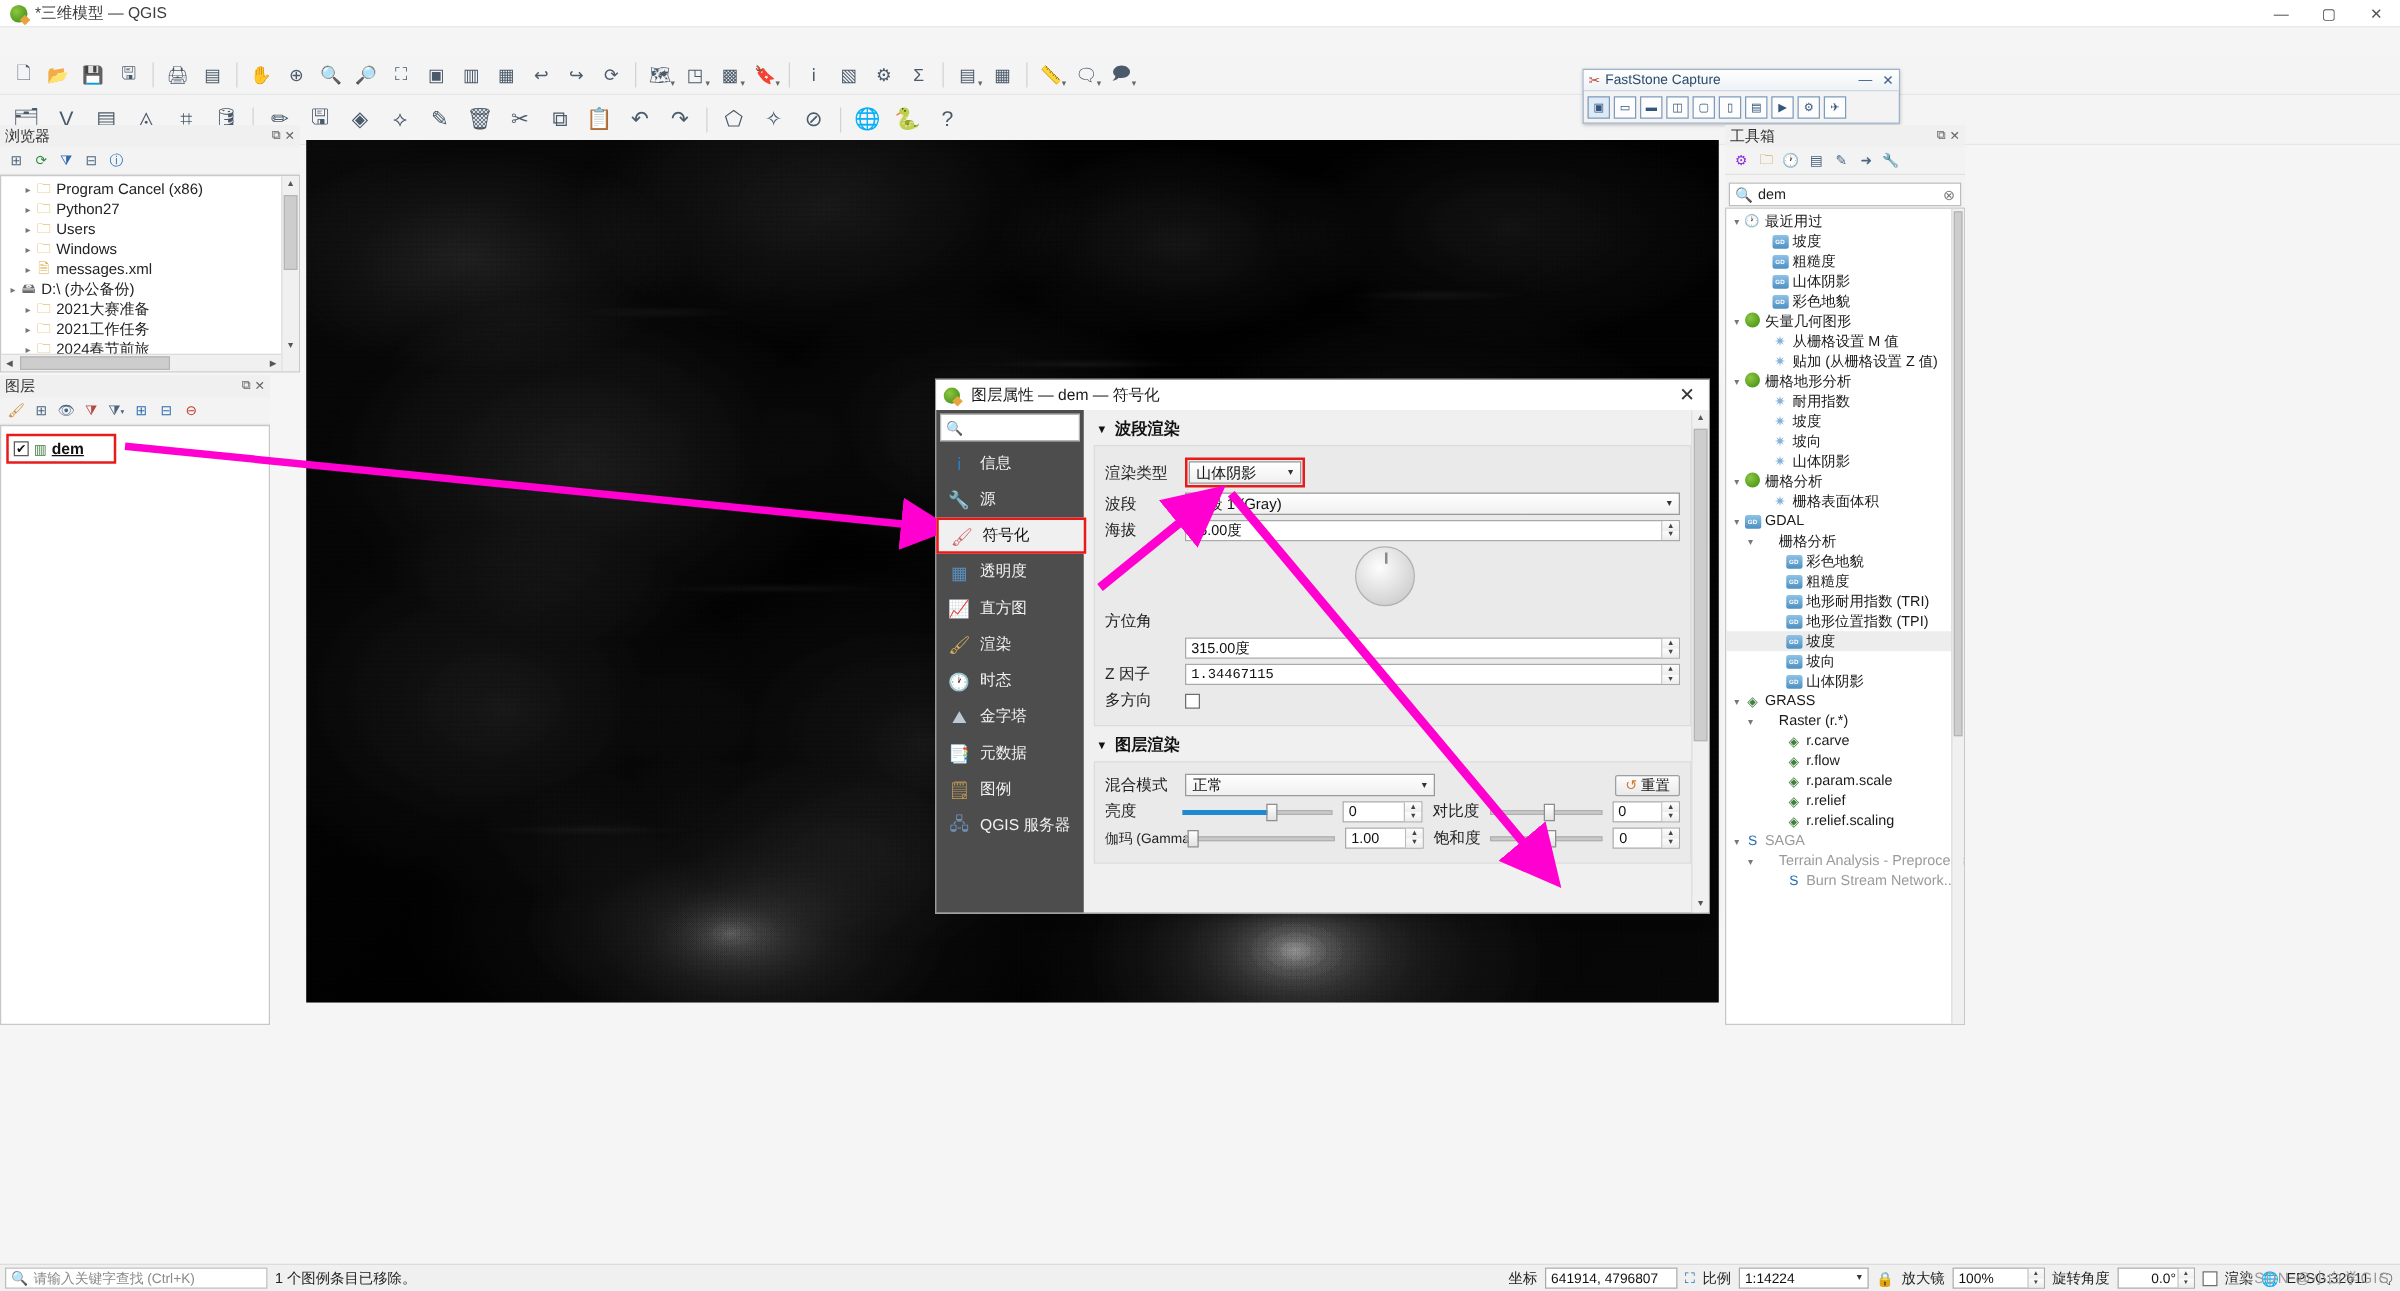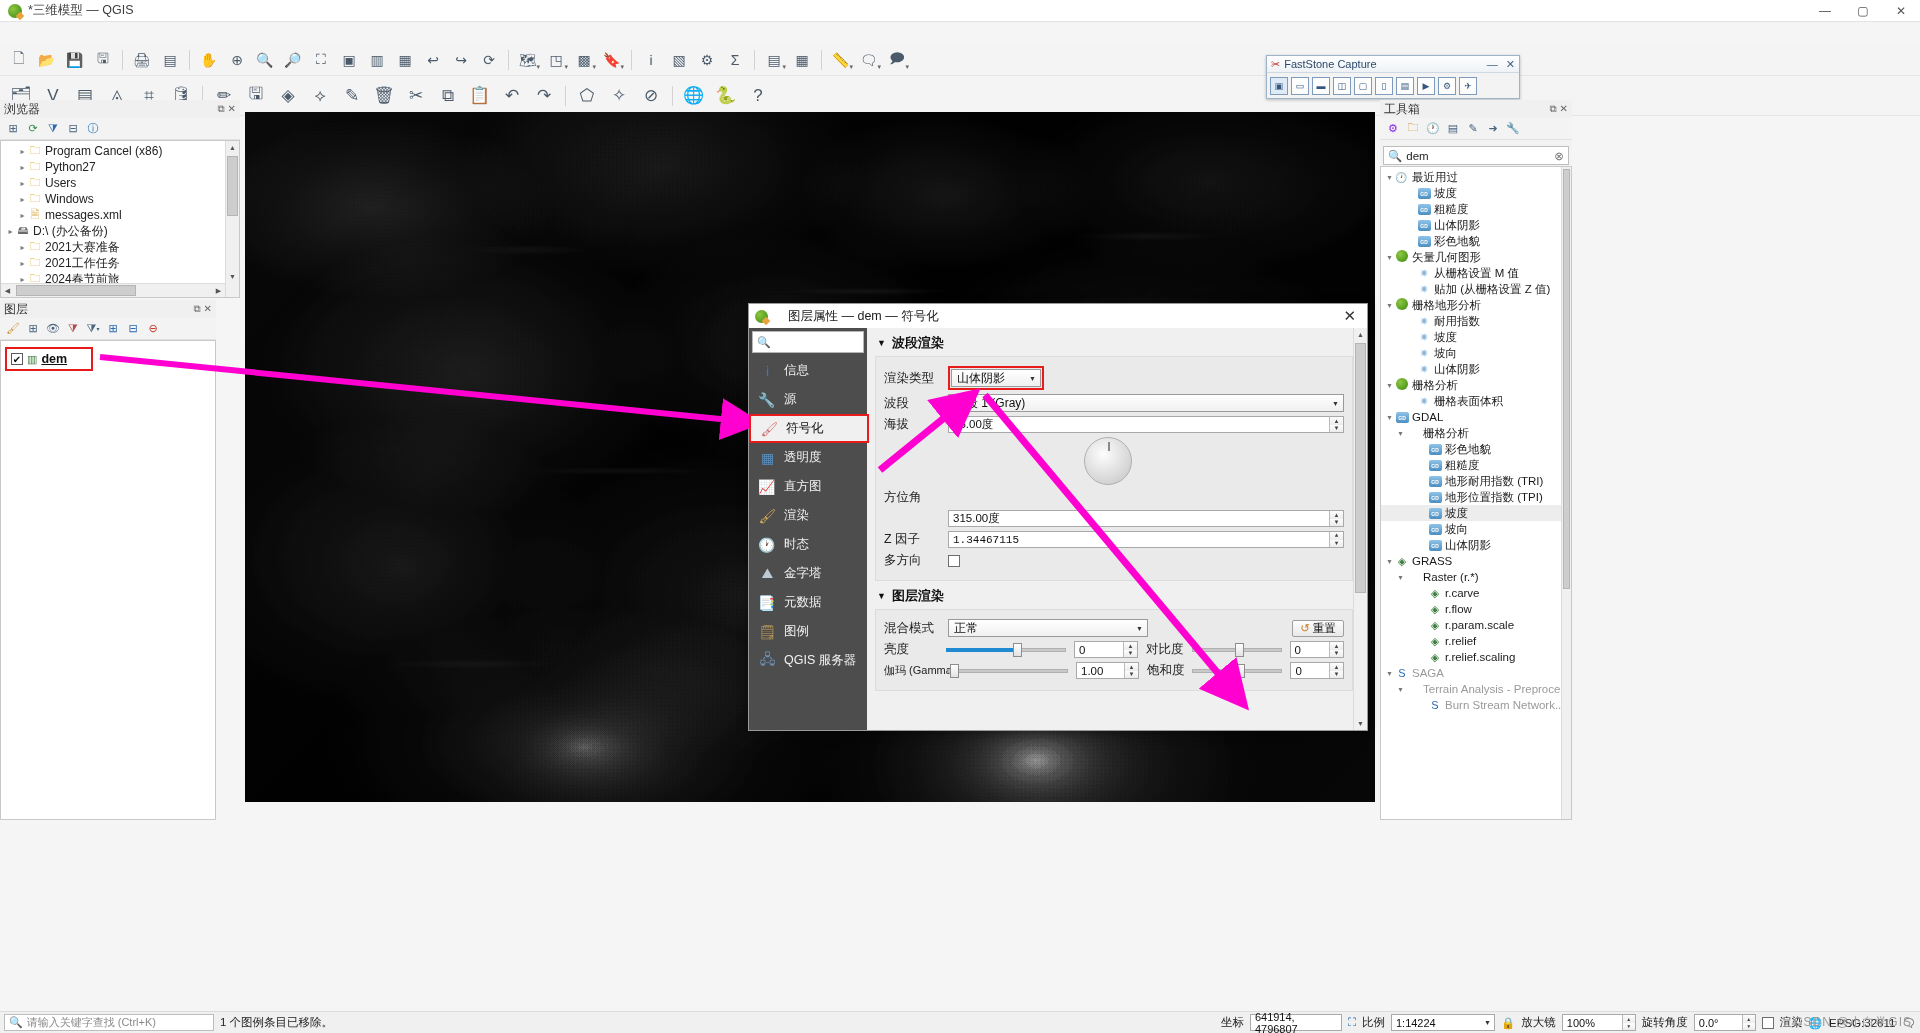--- a/index.html
+++ b/index.html
@@ -488,21 +488,21 @@
 
   <div id="map-canvas">
     <div class="terrain"></div>
     <div class="ridges"></div>
     <div class="hatch"></div>
   </div>
 
   <div id="layer-props-dialog">
     <div class="dlg-title">
       <span class="qicon"></span>
-      <span style="margin-left:14px">图层属性 — dem — 符号化</span>
+      <span style="margin-left:3px">图层属性 — dem — 符号化</span>
       <span class="dlg-close">✕</span>
     </div>
 
     <div class="dlg-body">
 
       <div class="dlg-side">
         <div class="dlg-search">
           <span>🔍</span>
         </div>
         <div id="dlg-side-rows">
@@ -907,38 +907,38 @@
   </div>
 
   <div class="statusbar">
     <div class="sb-search">
       <span>🔍</span>
       <span>请输入关键字查找 (Ctrl+K)</span>
     </div>
     <span class="sb-label">1 个图例条目已移除。</span>
     <span style="flex:1"></span>
     <span class="sb-label">坐标</span>
-    <span class="sb-field" style="width:92px">641914, 4796807</span>
+    <span class="sb-field" style="width:106px">641914, 4796807</span>
     <span style="color:#1f6fb2">⛶</span>
     <span class="sb-label">比例</span>
     <span class="sb-combo" style="width:104px">
       <span>1:14224</span>
       <span class="arr">▼</span>
     </span>
     <span>🔒</span>
     <span class="sb-label">放大镜</span>
     <span class="sb-field spin" style="width:74px; position:relative; padding-right:14px;">
       <span>100%</span>
       <span class="sp-btns" style="position:absolute;right:0;top:0;bottom:0;width:13px;display:flex;flex-direction:column;border-left:1px solid #bbb;">
         <span class="sp-b" style="flex:1;background:linear-gradient(#fdfdfd,#ececec);display:flex;align-items:center;justify-content:center;font-size:5px;">▲</span>
         <span class="sp-b" style="flex:1;background:linear-gradient(#fdfdfd,#ececec);display:flex;align-items:center;justify-content:center;font-size:5px;">▼</span>
       </span>
     </span>
     <span class="sb-label">旋转角度</span>
-    <span class="sb-field spin" style="width:62px; position:relative; padding-right:14px;">
+    <span class="sb-field spin" style="width:62px; position:relative; padding-right:14px;justify-content:flex-end;">
       <span>0.0°</span>
       <span class="sp-btns" style="position:absolute;right:0;top:0;bottom:0;width:13px;display:flex;flex-direction:column;border-left:1px solid #bbb;">
         <span class="sp-b" style="flex:1;background:linear-gradient(#fdfdfd,#ececec);display:flex;align-items:center;justify-content:center;font-size:5px;">▲</span>
         <span class="sp-b" style="flex:1;background:linear-gradient(#fdfdfd,#ececec);display:flex;align-items:center;justify-content:center;font-size:5px;">▼</span>
       </span>
     </span>
     <span class="cbox"></span>
     <span class="sb-label">渲染</span>
     <span style="color:#2b7a2b">🌐</span>
     <span class="sb-label">EPSG:32611</span>

